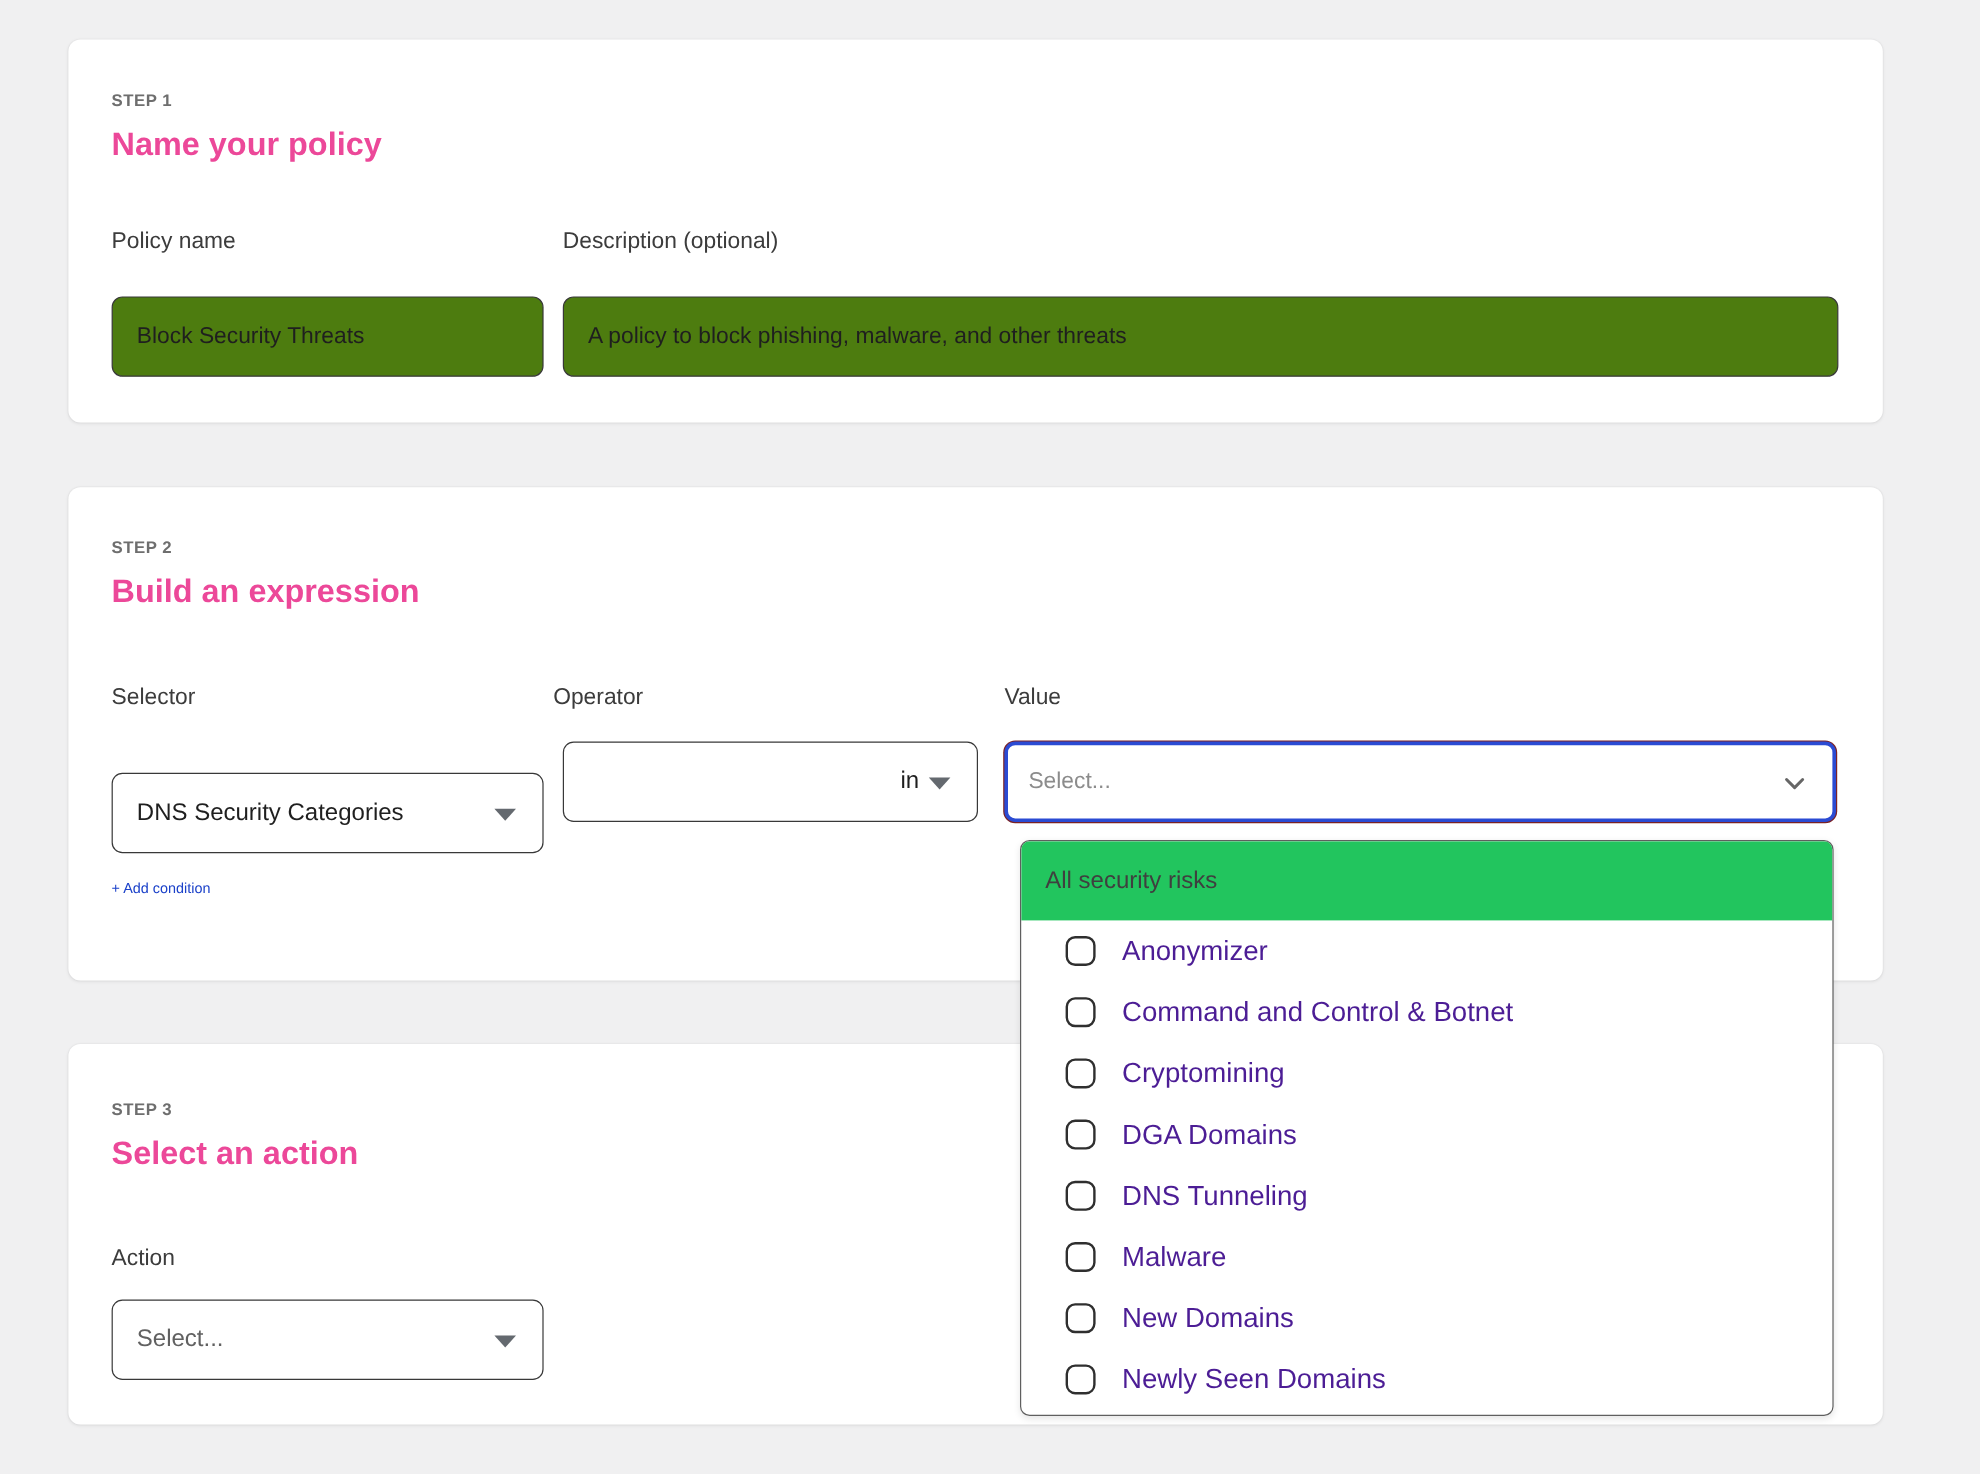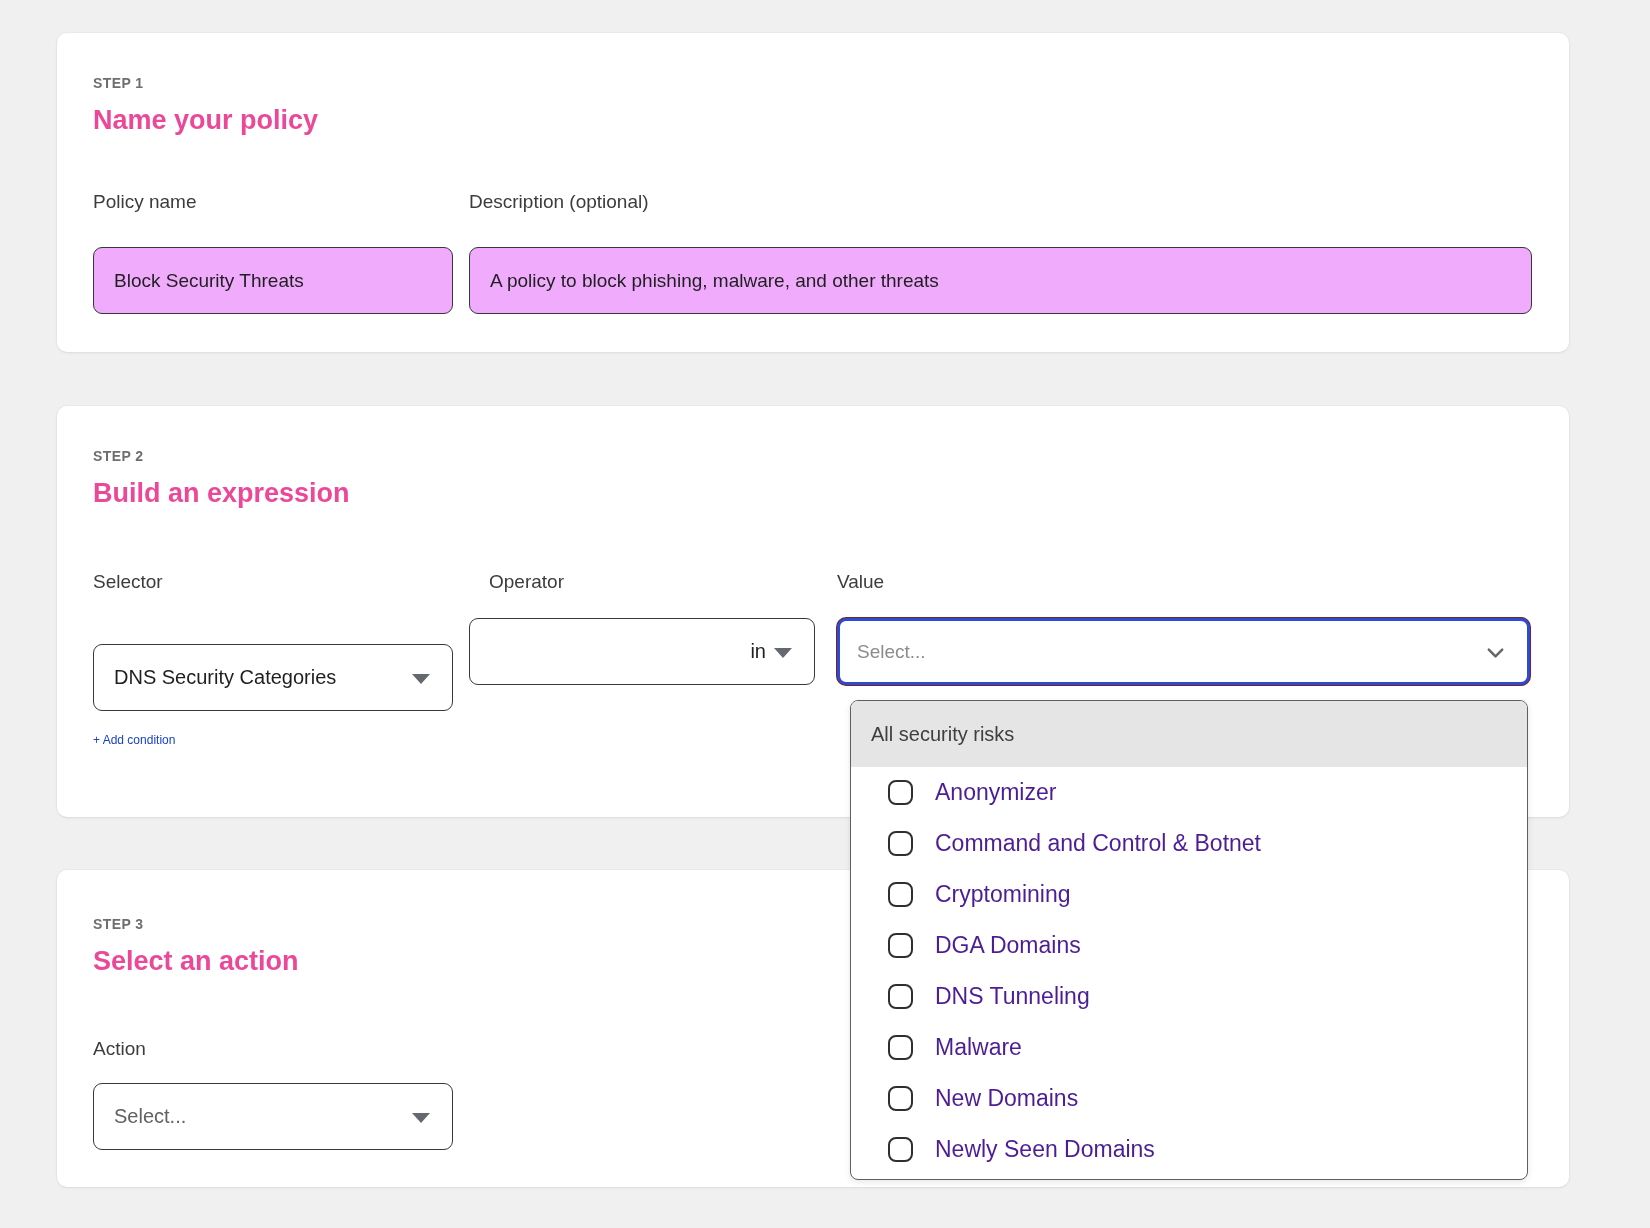--- a/index.html
+++ b/index.html
@@ -28,21 +28,21 @@
     font-size:27px; font-weight:700; color:#ec4899;
   }
   .field-label {
     position:absolute;
     font-size:19px; color:#3c3c3c;
   }
 
   .text-input {
     position:absolute; height:67px;
     border:1px solid #383838; border-radius:9px;
-    background:#f0abfc; padding:0 20px;
+    background:#4d7c0f; padding:0 20px;
     font-family:"Liberation Sans", sans-serif;
     font-size:19px; color:#1f1f1f;
   }
 
   .select {
     position:absolute; height:67px;
     border:1px solid #383838; border-radius:9px;
     background:#fff; display:flex; align-items:center;
     padding:0 48px 0 20px; font-size:20px; color:#1f1f1f;
     cursor:pointer;
@@ -70,21 +70,21 @@
     font-size:12px; color:#1b41c9; text-decoration:none; cursor:pointer;
   }
 
   .dropdown-panel {
     position:absolute; left:850px; top:700px; width:678px; height:480px;
     background:#fff; border:1px solid #5f5f5f; border-radius:8px;
     z-index:10; overflow:hidden;
     box-shadow:0 2px 6px rgba(0,0,0,0.10);
   }
   .dropdown-header {
-    height:66px; background:#e5e5e5;
+    height:66px; background:#22c55e;
     display:flex; align-items:center; padding-left:20px;
     font-size:20px; color:#3f3f3f; cursor:pointer;
   }
   .dropdown-list { list-style:none; }
   .option-row {
     height:51px; display:flex; align-items:center;
     padding-left:37px; cursor:pointer;
   }
   .checkbox {
     width:25px; height:25px; flex:0 0 25px;
@@ -106,21 +106,21 @@
 
     <input class="text-input" style="left: 36px; top: 214px; width: 360px;" value="Block Security Threats">
     <input class="text-input" style="left: 412px; top: 214px; width: 1063px;" value="A policy to block phishing, malware, and other threats">
   </section>
 
   <section class="card" id="card-step2">
     <div class="step-label">STEP 2</div>
     <h2 class="card-title">Build an expression</h2>
 
     <div class="field-label" style="left:36px; top:165px;">Selector</div>
-    <div class="field-label" style="left:432px; top:165px;">Operator</div>
+    <div class="field-label" style="left:404px; top:165px;">Operator</div>
     <div class="field-label" style="left:780px; top:165px;">Value</div>
 
     <div class="select" style="left:36px; top:212px; width:360px;margin-top:26px;">
       <span>DNS Security Categories</span>
       <span class="caret-down"></span>
     </div>
 
     <div class="select" style="left:412px; top:212px; width:346px;justify-content:flex-end;">
       <span>in</span>
       <span class="caret-down"></span>

